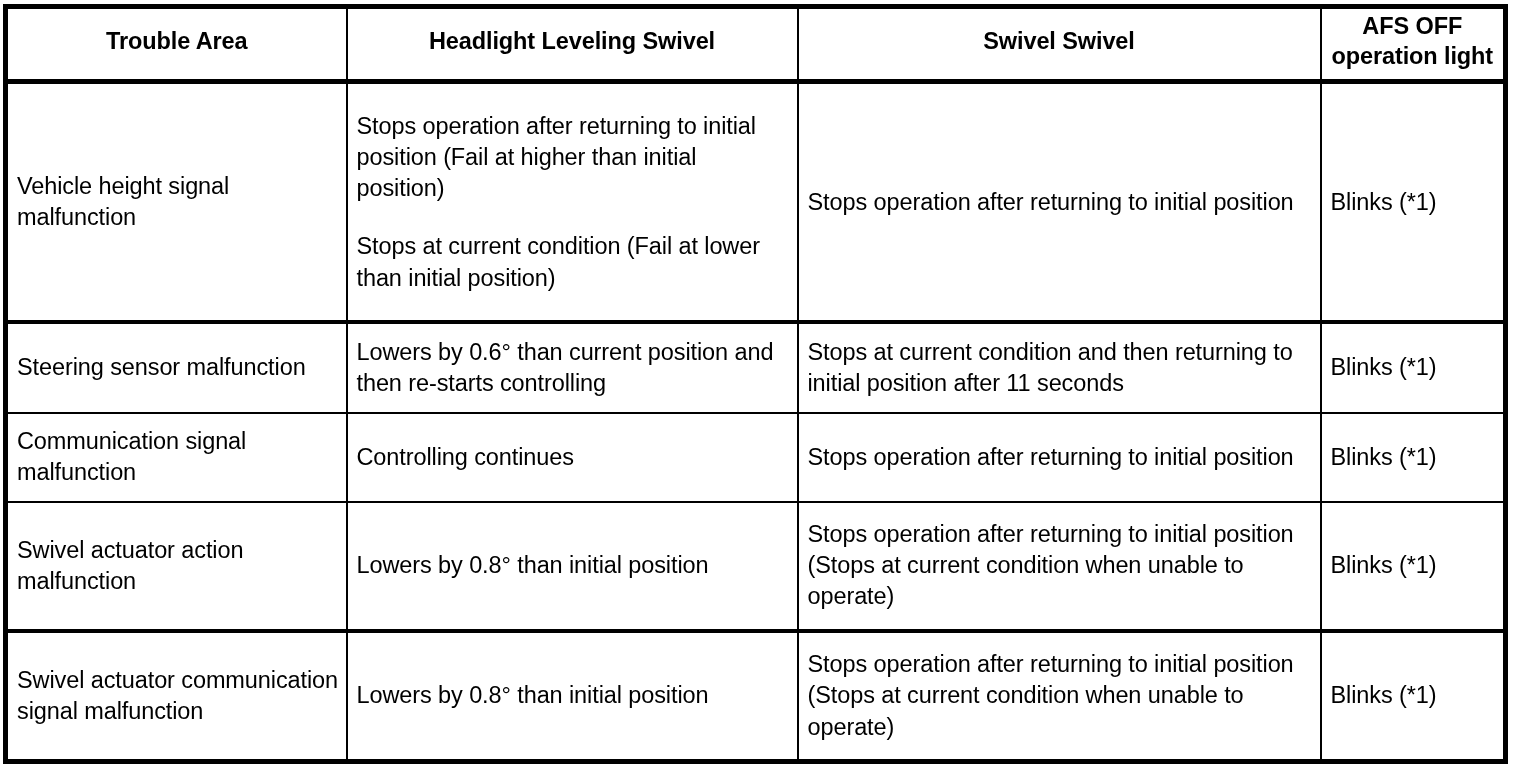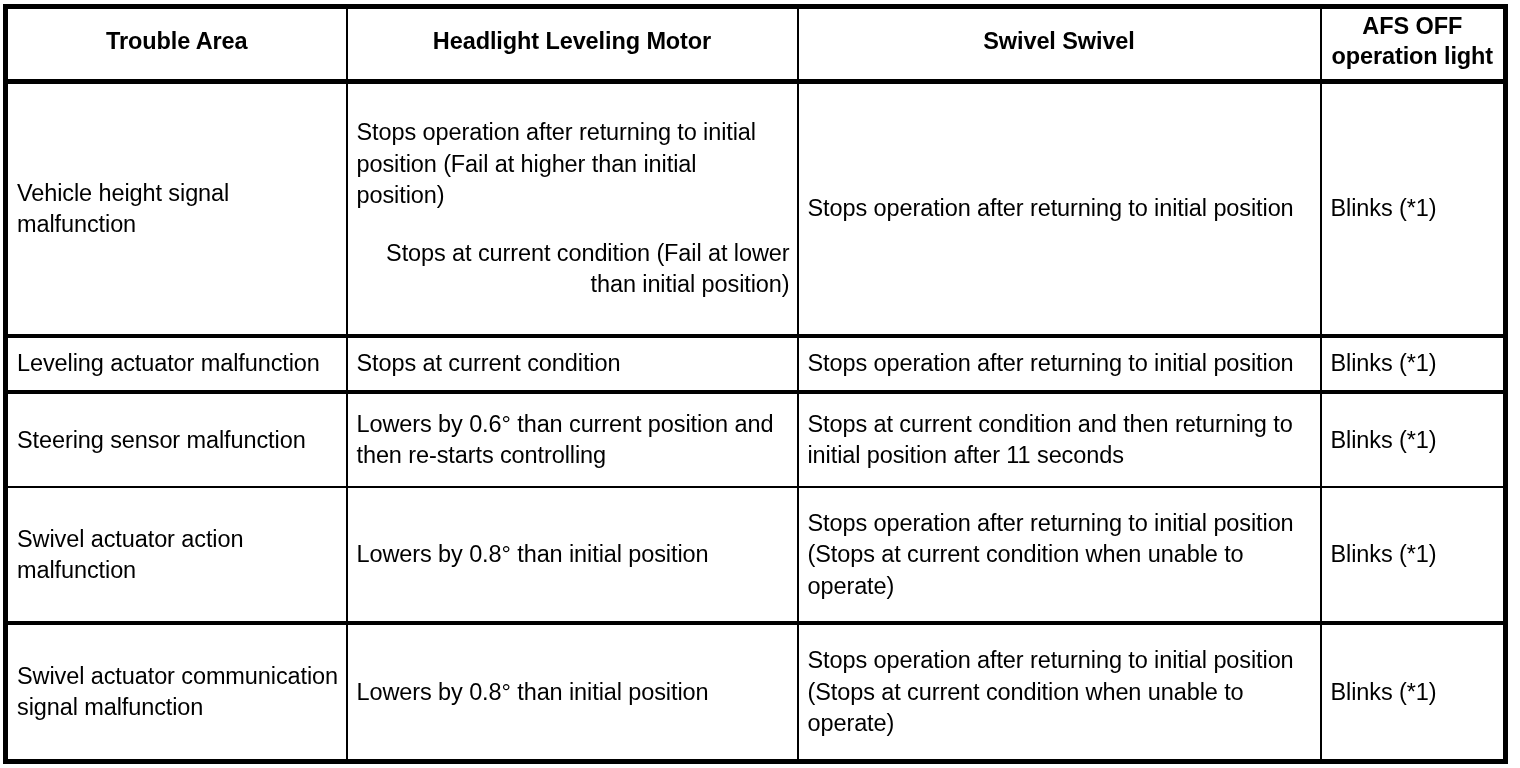--- a/index.html
+++ b/index.html
@@ -47,21 +47,20 @@
   }
   th .cell {
     font-weight: bold;
     text-align: center;
     font-size: 23.5px;
     line-height: 1.28;
     padding: 2px 6px 8px 6px;
   }
   .para + .para {
     margin-top: 27px;
-    text-align: right;
   }
   
   col.c0 { width: 341px; }
   col.c1 { width: 451px; }
   col.c2 { width: 523px; }
   col.c3 { width: 185px; }
 
   
   tr.head th { border-bottom-width: 5px; }
   tr.r5 td { border-bottom-width: 4px; }
@@ -78,21 +77,21 @@
         <col class="c1">
         <col class="c2">
         <col class="c3">
     </colgroup>
     <thead>
       <tr class="head">
         <th>
           <div class="cell">Trouble Area</div>
         </th>
         <th>
-          <div class="cell">Headlight Leveling Motor</div>
+          <div class="cell">Headlight Leveling Swivel</div>
         </th>
         <th>
           <div class="cell">Swivel Swivel</div>
         </th>
         <th>
           <div class="cell">
             <div>AFS OFF</div>
             <div>operation light</div>
           </div>
         </th>
@@ -109,43 +108,43 @@
             <div class="para">Stops at current condition (Fail at lower than initial position)</div>
           </div>
         </td>
         <td>
             <div class="cell">Stops operation after returning to initial position</div>
           </td>
         <td>
             <div class="cell">Blinks (*1)</div>
           </td>
       </tr>
-      <tr class="r2">
-        <td>
-            <div class="cell">Leveling actuator malfunction</div>
-          </td>
-        <td>
-            <div class="cell">Stops at current condition</div>
-          </td>
-        <td>
-            <div class="cell">Stops operation after returning to initial position</div>
-          </td>
-        <td>
-            <div class="cell">Blinks (*1)</div>
-          </td>
-      </tr>
       <tr class="r3">
         <td>
             <div class="cell">Steering sensor malfunction</div>
           </td>
         <td>
             <div class="cell">Lowers by 0.6° than current position and then re-starts controlling</div>
           </td>
         <td>
             <div class="cell">Stops at current condition and then returning to initial position after 11 seconds</div>
+          </td>
+        <td>
+            <div class="cell">Blinks (*1)</div>
+          </td>
+      </tr>
+      <tr class="r4">
+        <td>
+            <div class="cell">Communication signal malfunction</div>
+          </td>
+        <td>
+            <div class="cell">Controlling continues</div>
+          </td>
+        <td>
+            <div class="cell">Stops operation after returning to initial position</div>
           </td>
         <td>
             <div class="cell">Blinks (*1)</div>
           </td>
       </tr>
       <tr class="r5">
         <td>
             <div class="cell">Swivel actuator action malfunction</div>
           </td>
         <td>

